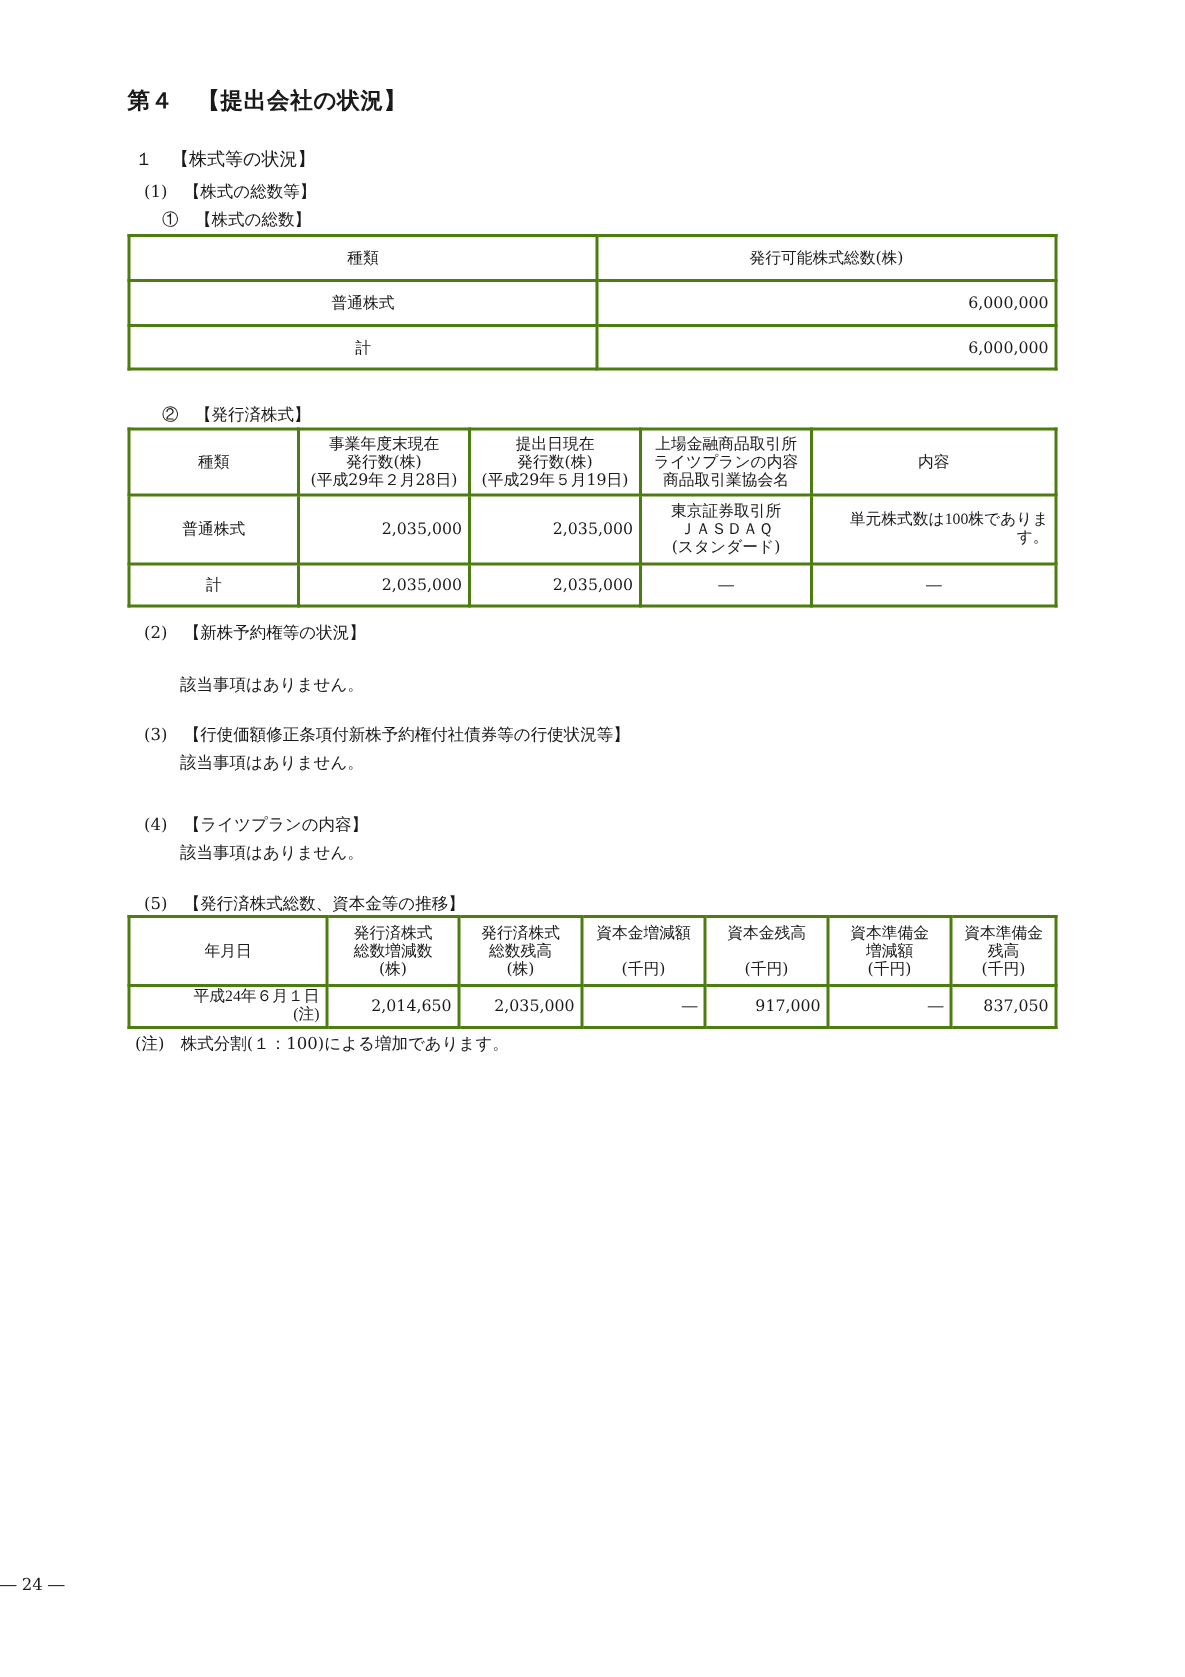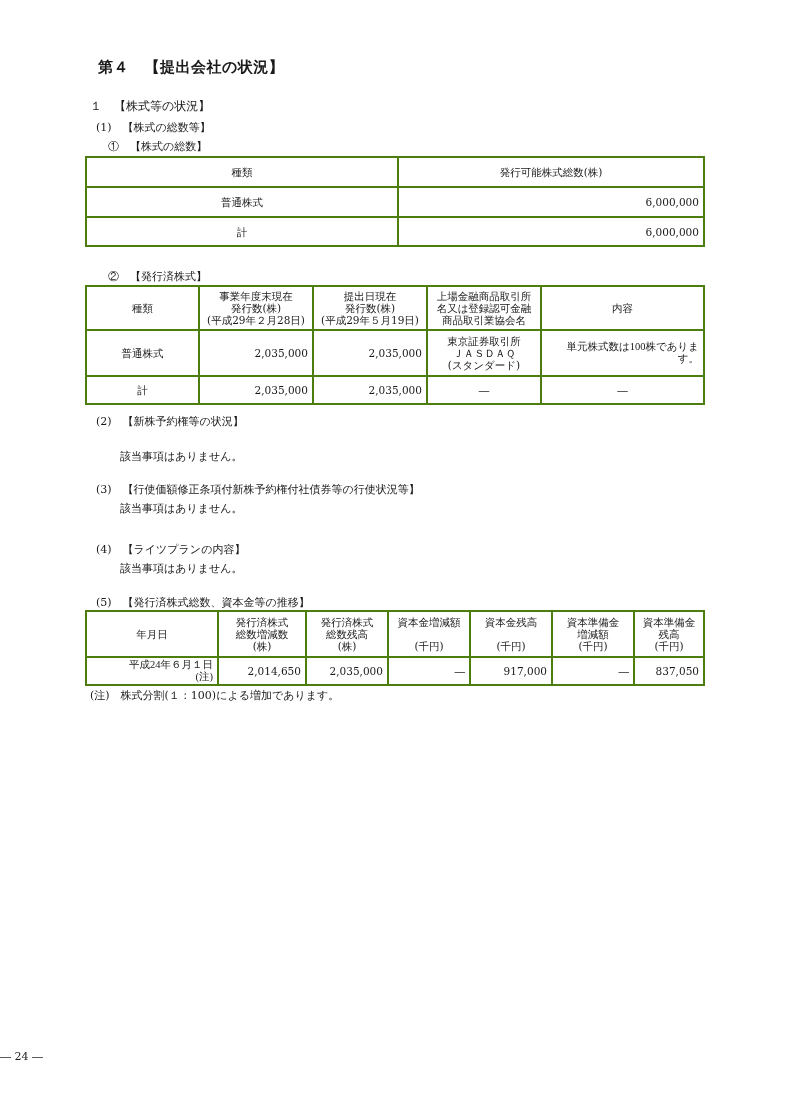--- a/index.html
+++ b/index.html
@@ -2,21 +2,21 @@
 <html><head>
 <meta charset="utf-8">
 <style>
   html, body { margin:0; padding:0; background:#ffffff; }
   body {
     width:790px; height:1118px; position:relative; overflow:hidden;
     font-family: "DejaVu Serif", "Liberation Serif", serif;
     color:#1a1a1a; font-size:11px;
   }
   .abs { position:absolute; }
-  .h1 { font-family: "DejaVu Sans", "Liberation Sans", sans-serif; font-weight:bold; font-size:15px; left:98px; top:58px; letter-spacing:0.5px; }
+  .h1 { font-family: "DejaVu Sans", "Liberation Sans", sans-serif; font-weight:bold; font-size:15px; left:85px; top:58px; letter-spacing:0.5px; }
   .h2 { font-size:12px; left:90px; top:98px; }
   .h3 { font-size:11px; }
   .body-text { font-size:11px; }
   table { border-collapse:collapse; position:absolute; font-size:10.5px; }
   td, th { border:2px solid #4d7c0f; padding:0 4px; font-weight:normal; line-height:12px; }
   .thick-l { border-left:2px solid #999; }
   .c { text-align:center; }
   .r { text-align:right; }
   .l { text-align:right;font-family:Liberation Serif, serif; }
   .footer { left:0; width:790px; top:1050px; text-align:left; font-size:11px; }
@@ -57,21 +57,21 @@
       <div>発行数(株)</div>
       <div>(平成29年２月28日)</div>
     </td>
     <td class="c" style="width:104px;">
       <div>提出日現在</div>
       <div>発行数(株)</div>
       <div>(平成29年５月19日)</div>
     </td>
     <td class="c" style="width:104px;">
       <div>上場金融商品取引所</div>
-      <div>名又は登録認可金融</div>
+      <div>ライツプランの内容</div>
       <div>商品取引業協会名</div>
     </td>
     <td class="c thick-l">内容</td>
   </tr>
   <tr style="height:46px;">
     <td class="c">普通株式</td>
     <td class="r thick-l">2,035,000</td>
     <td class="r">2,035,000</td>
     <td class="c">
       <div>東京証券取引所</div>

